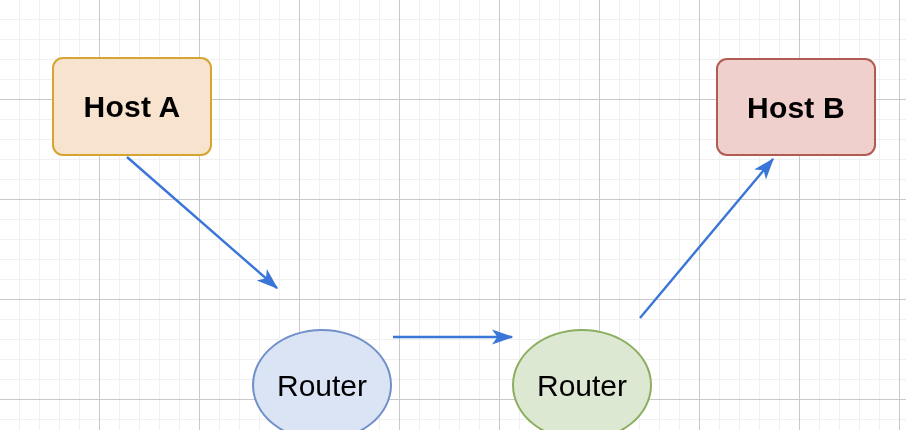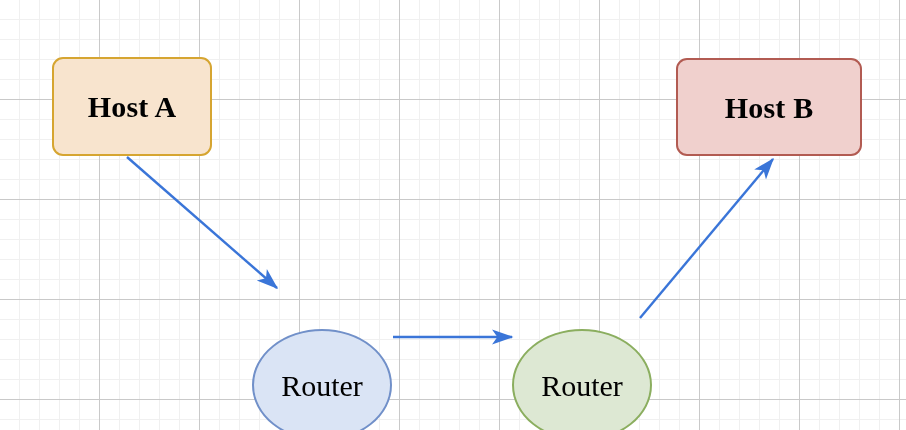--- a/index.html
+++ b/index.html
@@ -17,21 +17,21 @@
       linear-gradient(to right, #c9c9c9 1px, transparent 1px),
       linear-gradient(to bottom, #c9c9c9 1px, transparent 1px),
       linear-gradient(to right, #f0f0f0 1px, transparent 1px),
       linear-gradient(to bottom, #f0f0f0 1px, transparent 1px);
     background-size:
       100px 100px,
       100px 100px,
       20px 20px,
       20px 20px;
     background-position: -1px -1px, -1px -1px, -1px -1px, -1px -1px;
-    font-family: Liberation Serif, serif;
+    font-family: Liberation Sans, sans-serif;
   }
   .edge-layer {
     position: absolute;
     left: 0;
     top: 0;
     width: 906px;
     height: 430px;
     pointer-events: none;
   }
   .node {
@@ -62,23 +62,23 @@
   }
   #host-a {
     left: 52px;
     top: 57px;
     width: 160px;
     height: 99px;
     background: #f8e4ce;
     border-color: #d6a531;
   }
   #host-b {
-    left: 676px;
+    left: 716px;
     top: 58px;
-    width: 186px;
+    width: 160px;
     height: 98px;
     background: #f0d0cd;
     border-color: #b25b52;
   }
   #router-1 {
     left: 252px;
     top: 281px;
     width: 140px;
     height: 112px;
     background: #dae4f5;

